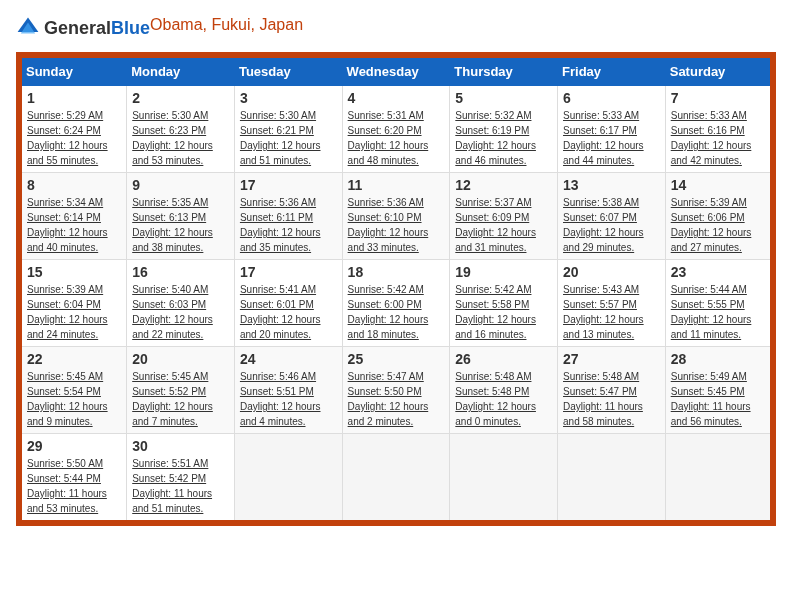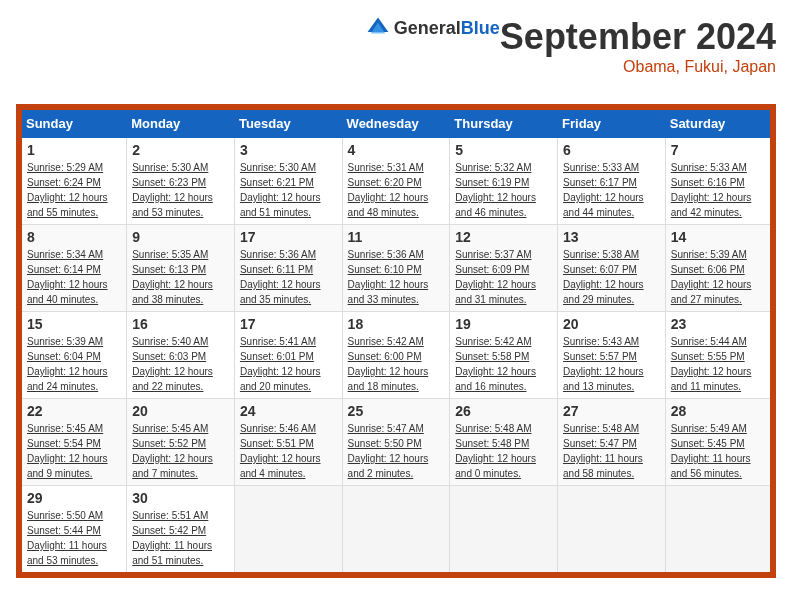--- a/index.html
+++ b/index.html
@@ -5,23 +5,23 @@
     * { box-sizing: border-box; margin: 0; padding: 0; }
     body {
       font-family: Arial, sans-serif;
       background: #fff;
       width: 792px;
       min-height: 612px;
       padding: 16px;
     }
     .header-section {
       display: flex;
-      justify-content: flex-end;
+      justify-content: flex-start;
       align-items: flex-start;
-      margin-bottom: 28px;
+      margin-bottom: 12px;
     }
     .logo {
       display: flex;
       align-items: center;
       gap: 4px;
     }
     .logo-text-general {
       font-size: 18px;
       font-weight: bold;
       color: #333;
@@ -96,21 +96,20 @@
   <div class="logo">
     <svg class="logo-icon" viewBox="0 0 30 30" xmlns="http://www.w3.org/2000/svg">
       <polygon points="15,2 28,20 2,20" fill="#1565c0"></polygon>
       <polygon points="15,8 24,22 6,22" fill="#42a5f5" opacity="0.7"></polygon>
     </svg>
     <span>
       <span class="logo-text-general">General</span><span class="logo-text-blue">Blue</span>
     </span>
   </div>
   <div class="title-section">
-    <div class="month-title">September 2024</div>
     <div class="location-title">Obama, Fukui, Japan</div>
   </div>
 </div>
 
 <table class="calendar-table">
   <thead>
     <tr>
     <th>Sunday</th>
         <th>Monday</th>
         <th>Tuesday</th>

